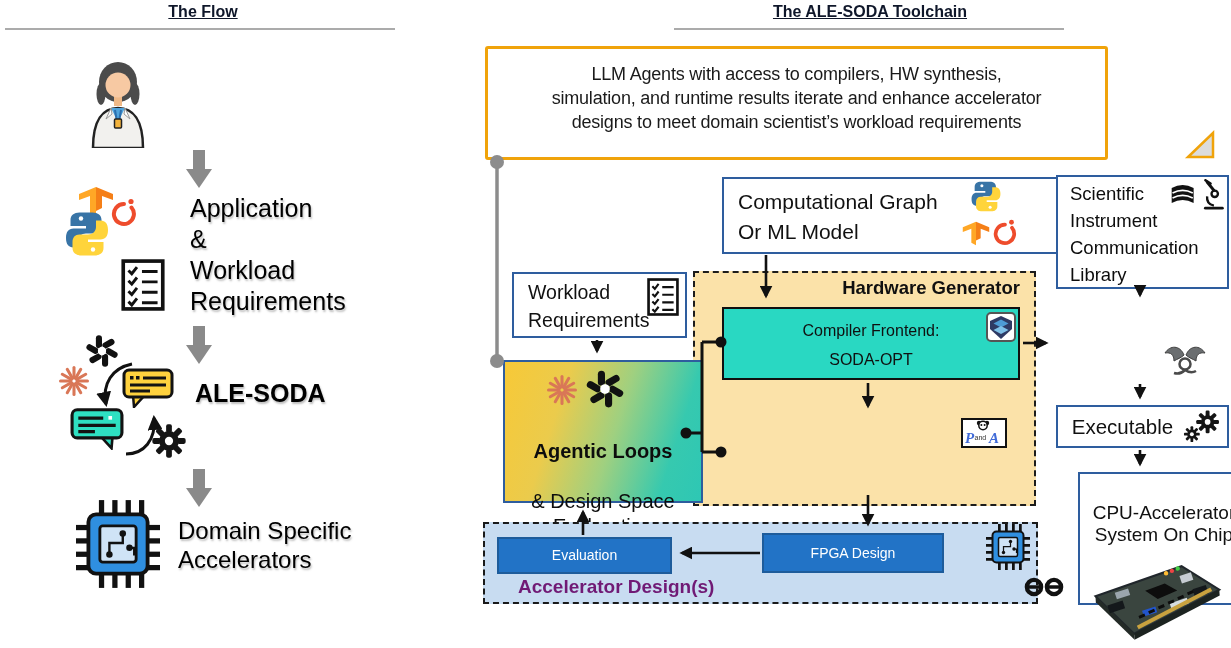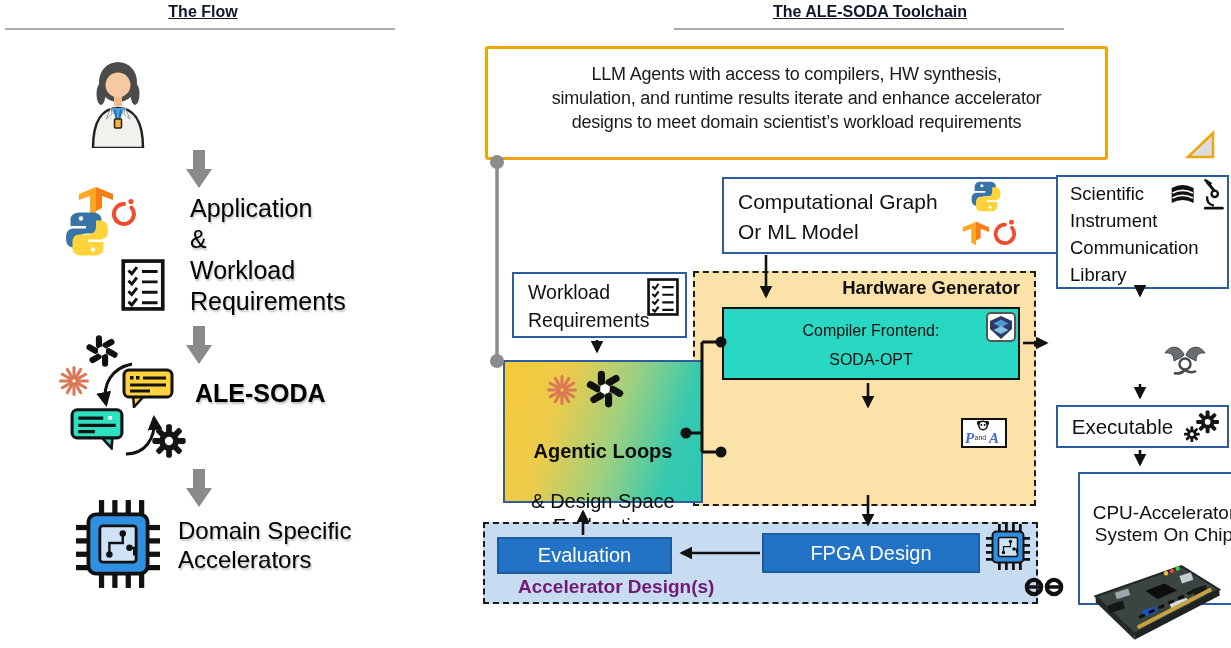--- a/index.html
+++ b/index.html
@@ -42,21 +42,21 @@
              background:linear-gradient(108deg,#F7C937 0%,#EBCB4C 28%,#9FD080 55%,#36C9AF 82%,#2EC7B4 100%);margin-left:20px; }
   .agentic-text { position:absolute; left:0; top:52px; width:100%;
                   font-size:20px; line-height:25px; color:#0d0d0d; white-space:pre-line; }
   .agentic-bold { font-weight:bold; font-size:20px; }
 
   .acceldes { position:absolute; left:483px; top:522px; width:555px; height:82px;
               background:#C8DCF1; border:2.2px dashed #1a1a1a; }
   .acceldes-label { position:absolute; left:518px; top:576px; font-size:19px; font-weight:bold; color:#701a75; }
 
   .bluebtn { position:absolute; background:#2273C6; border:2px solid #1E5C9B; color:#fff;
-             text-align:center; font-size:20px; }
+             text-align:center; font-size:14px; }
 
   .rcol-text { font-size:18.5px; line-height:27px; color:#0d0d0d; white-space:pre-line; }
 
   svg { display:block; }
 </style>
 </head>
 <body>
 
 <div class="canvas">
 
@@ -303,21 +303,21 @@
   <svg class="abs" style="left:544px; top:370px;" width="36" height="40" viewBox="0 0 40 40">
       <use href="#starG"></use>
     </svg>
   <svg class="abs" style="left:584px; top:368px;" width="42" height="42" viewBox="0 0 40 40">
       <use href="#oaiG"></use>
     </svg>
 
   <div class="acceldes"></div>
   <div class="acceldes-label">Accelerator Design(s)</div>
   <div class="bluebtn" style="left:497px; top:537px; width:175px; height:37px; line-height:33px;">Evaluation</div>
-  <div class="bluebtn" style="left:762px; top:533px; width:218px; height:40px; line-height:36px;">FPGA Design</div>
+  <div class="bluebtn" style="left:762px; top:533px; width:182px; height:40px; line-height:36px;">FPGA Design</div>
   <svg class="abs" style="left:986px; top:524px;" width="44" height="46" viewBox="0 0 88 92">
       <use href="#chipG"></use>
     </svg>
 
   <svg class="abs" style="left:1023px; top:576px; z-index:11;" width="44" height="22" viewBox="0 0 44 22">
     <circle cx="11" cy="11" r="7.2" fill="none" stroke="#111" stroke-width="4.2"></circle>
     <circle cx="31" cy="11" r="7.2" fill="none" stroke="#111" stroke-width="4.2"></circle>
     <path d="M3,11 H19 M23,11 H39" stroke="#111" stroke-width="3.6"></path>
   </svg>
 

